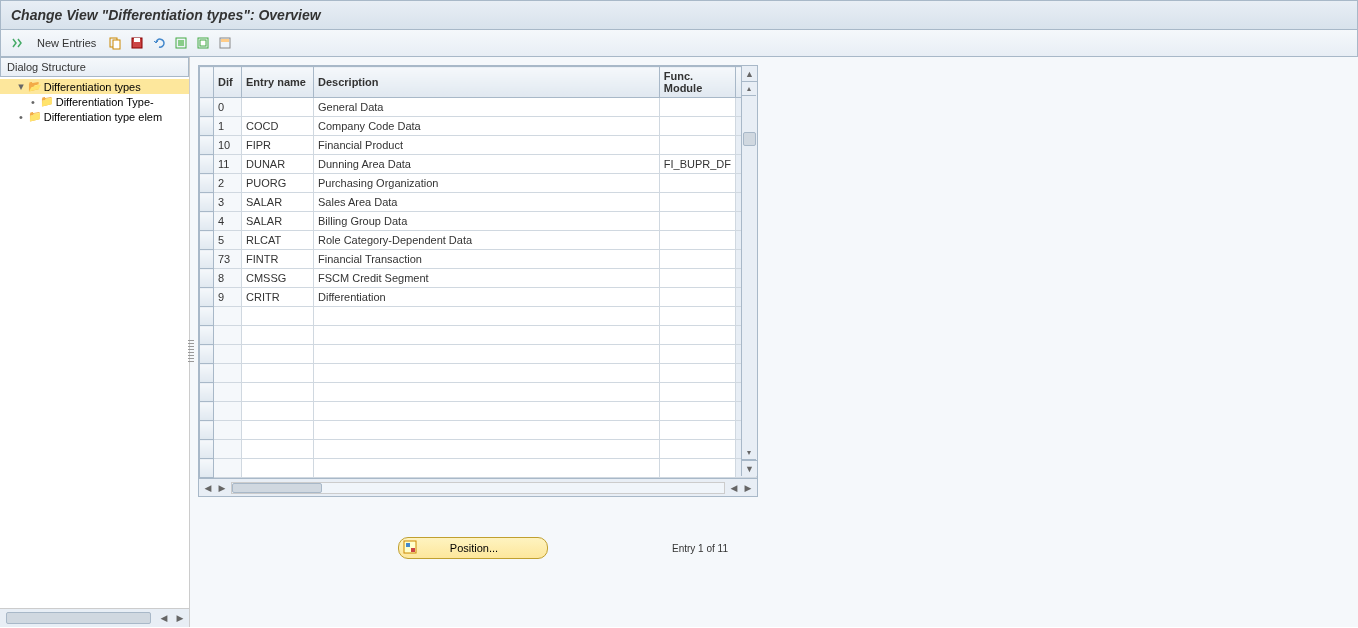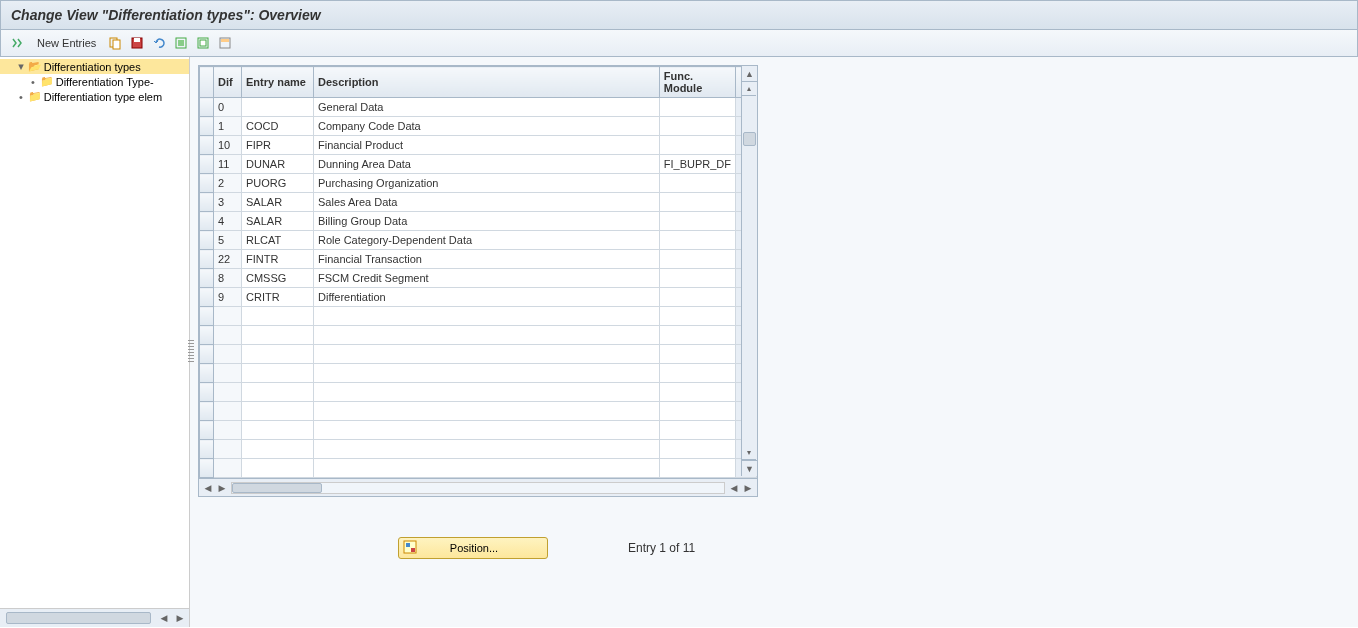--- a/index.html
+++ b/index.html
@@ -204,29 +204,29 @@
       gap: 80px;
       margin-top: 40px;
       padding-left: 200px;
     }
     
     .position-btn {
       display: inline-flex;
       align-items: center;
       background: linear-gradient(to bottom, #fef3c0, #fde79c);
       border: 1px solid #c0a030;
-      border-radius: 3px;
+      border-radius: 10px;
       padding: 2px 4px;
       cursor: pointer;
       min-width: 150px;
     }
     .position-btn .icon { margin-right: 8px; }
     .position-btn .label { flex: 1; text-align: center; font-size: 11px; padding-right: 20px; }
     
-    .entry-label { font-size: 12px; color: #333; }
+    .entry-label { font-size: 10px; color: #333; margin-left: 44px; }
     
     .drag-handle {
       position: absolute;
       left: 188px;
       top: 340px;
       width: 6px;
       height: 24px;
       background: repeating-linear-gradient(to bottom, #999 0, #999 1px, transparent 1px, transparent 3px);
       cursor: col-resize;
     }
@@ -277,20 +277,21 @@
     <svg width="14" height="14" viewBox="0 0 14 14">
         <rect x="2" y="2" width="10" height="10" fill="none" stroke="#888"></rect>
         <rect x="3" y="3" width="8" height="3" fill="#fc8"></rect>
       </svg>
   </span>
 </div>
 
 <div class="main-layout">
 
   <div class="sidebar">
+    <div class="sidebar-header">Dialog Structure</div>
     <div class="tree" id="tree-container">
         <div class="tree-item tree-indent-1 selected">
           <span class="expand">▾</span>
           <span class="folder open">📂</span>
           <span>Differentiation types</span>
         </div>
         <div class="tree-item tree-indent-2">
           <span class="expand">•</span>
           <span class="folder">📁</span>
           <span>Differentiation Type-</span>
@@ -390,21 +391,21 @@
             <tr>
               <td class="sel-cell"></td>
               <td class="dif-cell">5</td>
               <td>RLCAT</td>
               <td>Role Category-Dependent Data</td>
               <td></td>
               <td style="background: rgb(232, 238, 245);"></td>
             </tr>
             <tr>
               <td class="sel-cell"></td>
-              <td class="dif-cell">22</td>
+              <td class="dif-cell">73</td>
               <td>FINTR</td>
               <td>Financial Transaction</td>
               <td></td>
               <td style="background: rgb(232, 238, 245);"></td>
             </tr>
             <tr>
               <td class="sel-cell"></td>
               <td class="dif-cell">8</td>
               <td>CMSSG</td>
               <td>FSCM Credit Segment</td>

